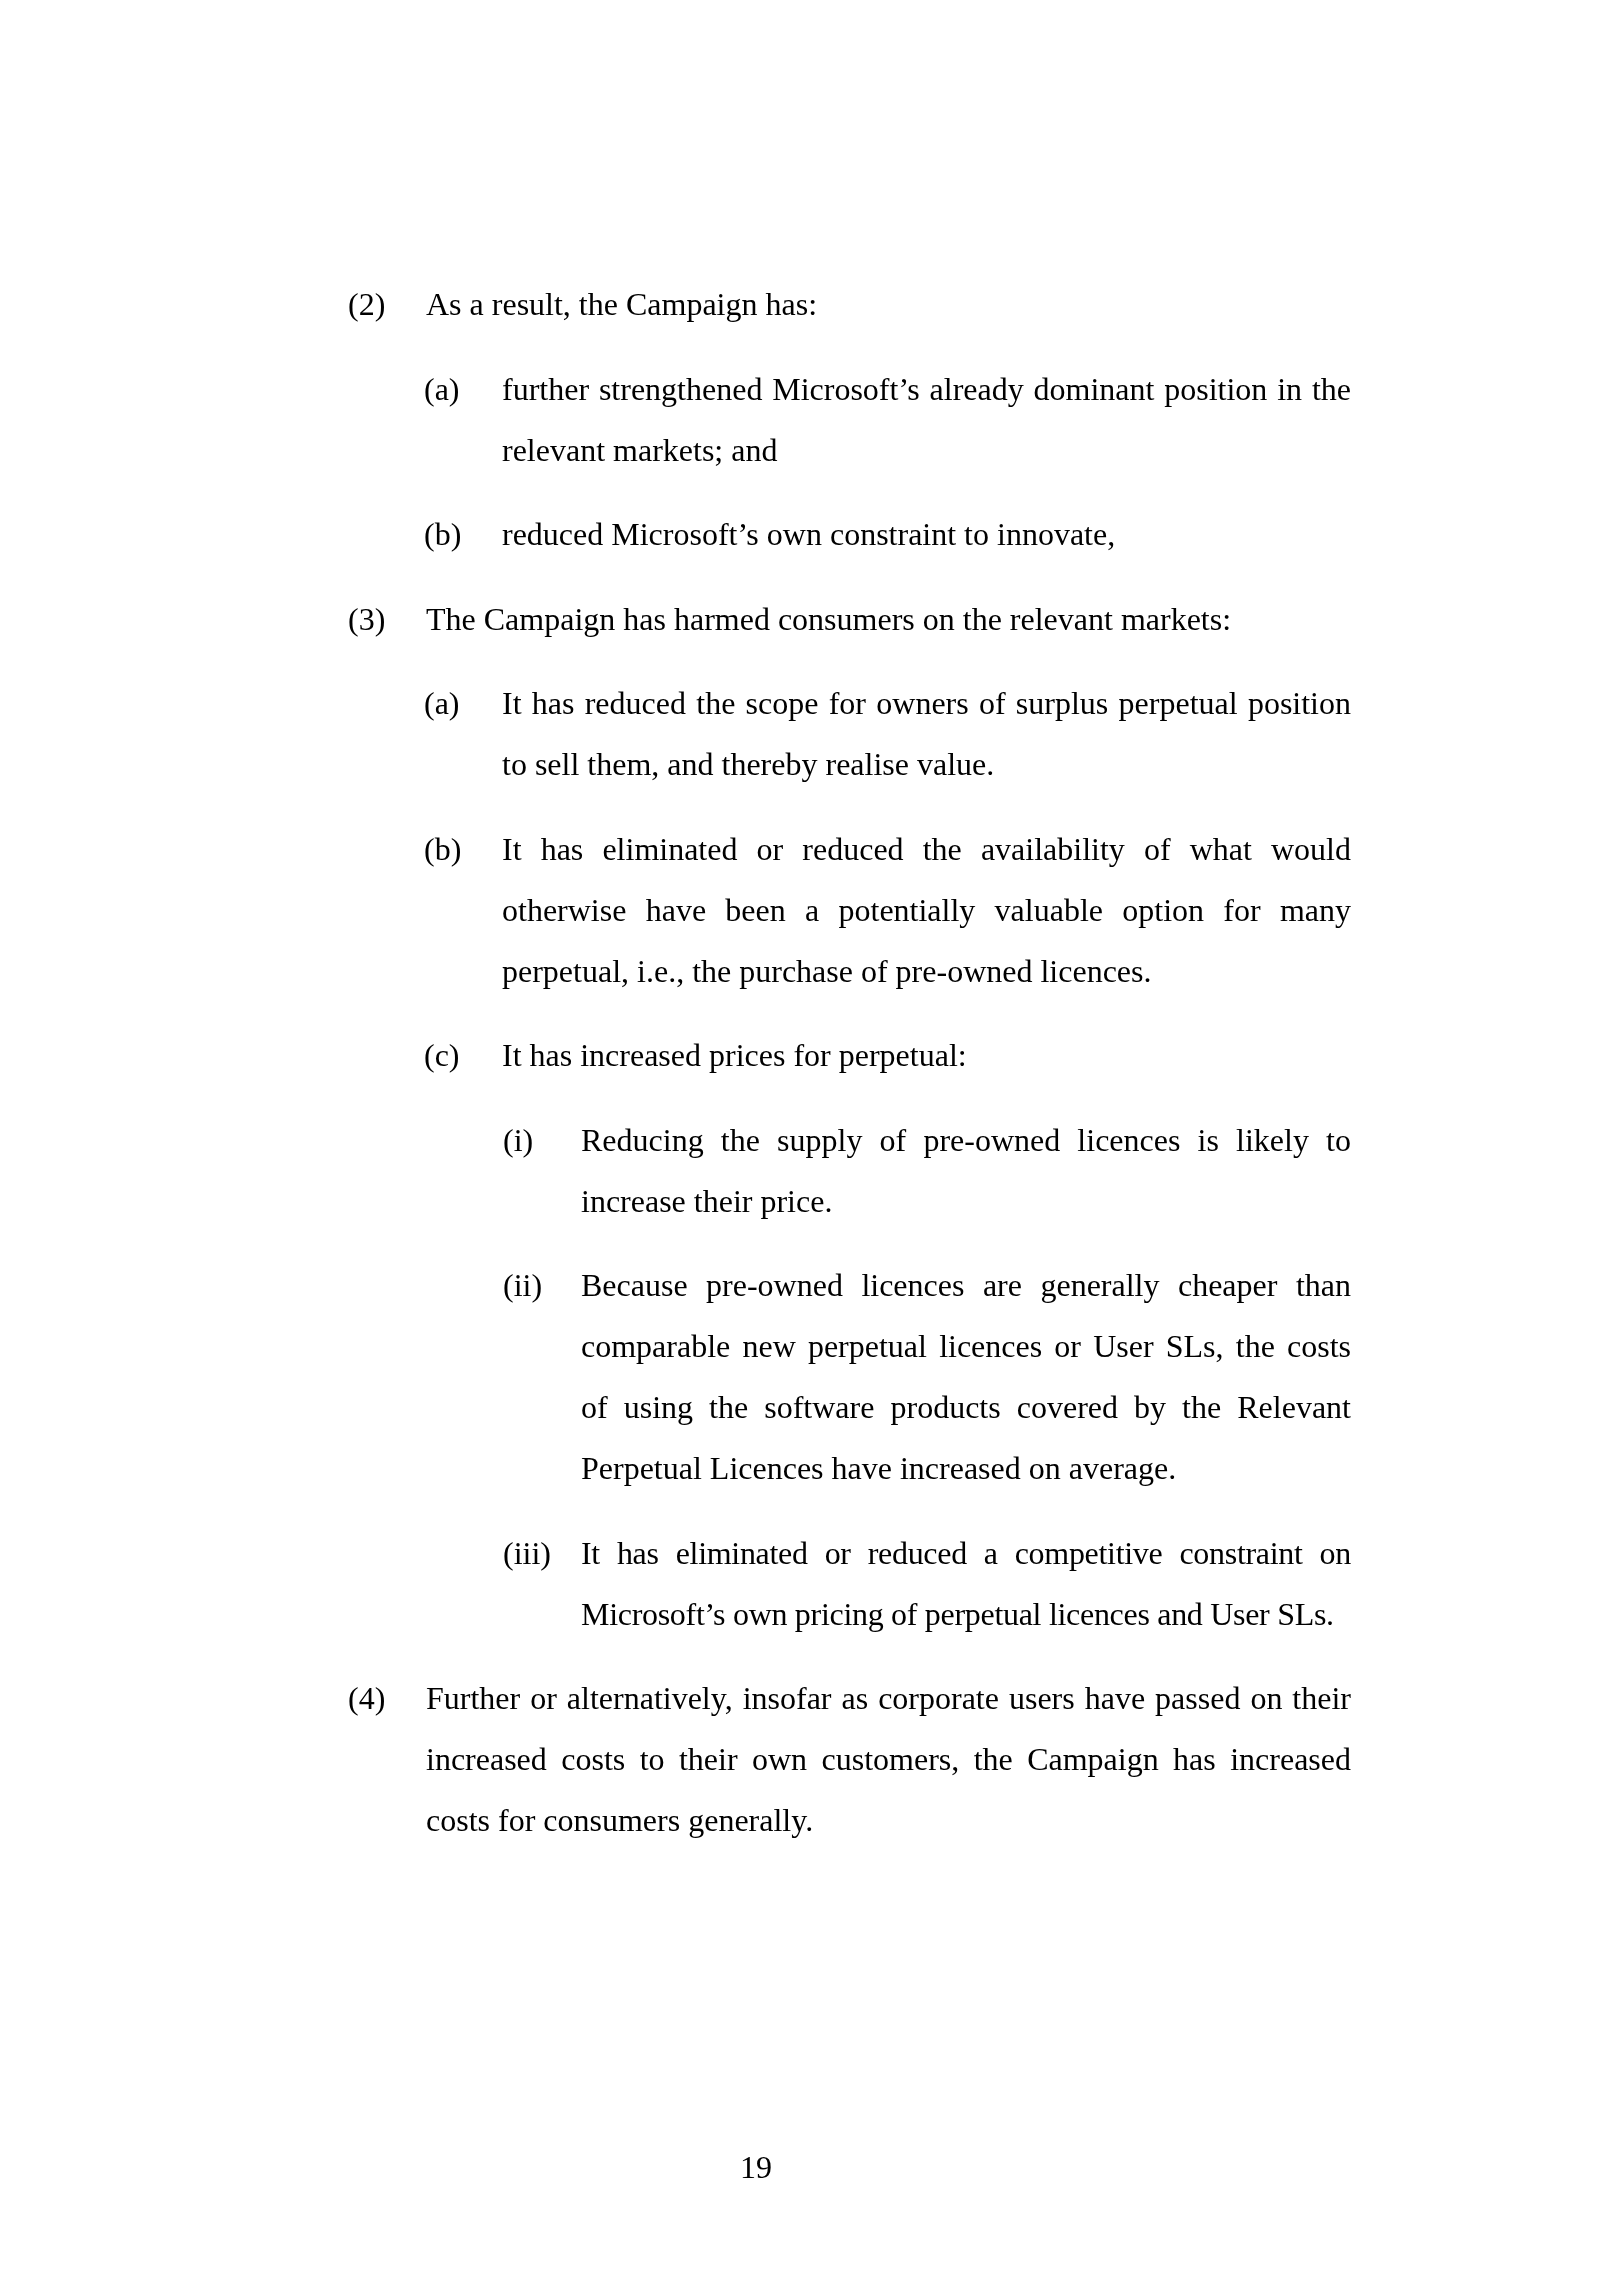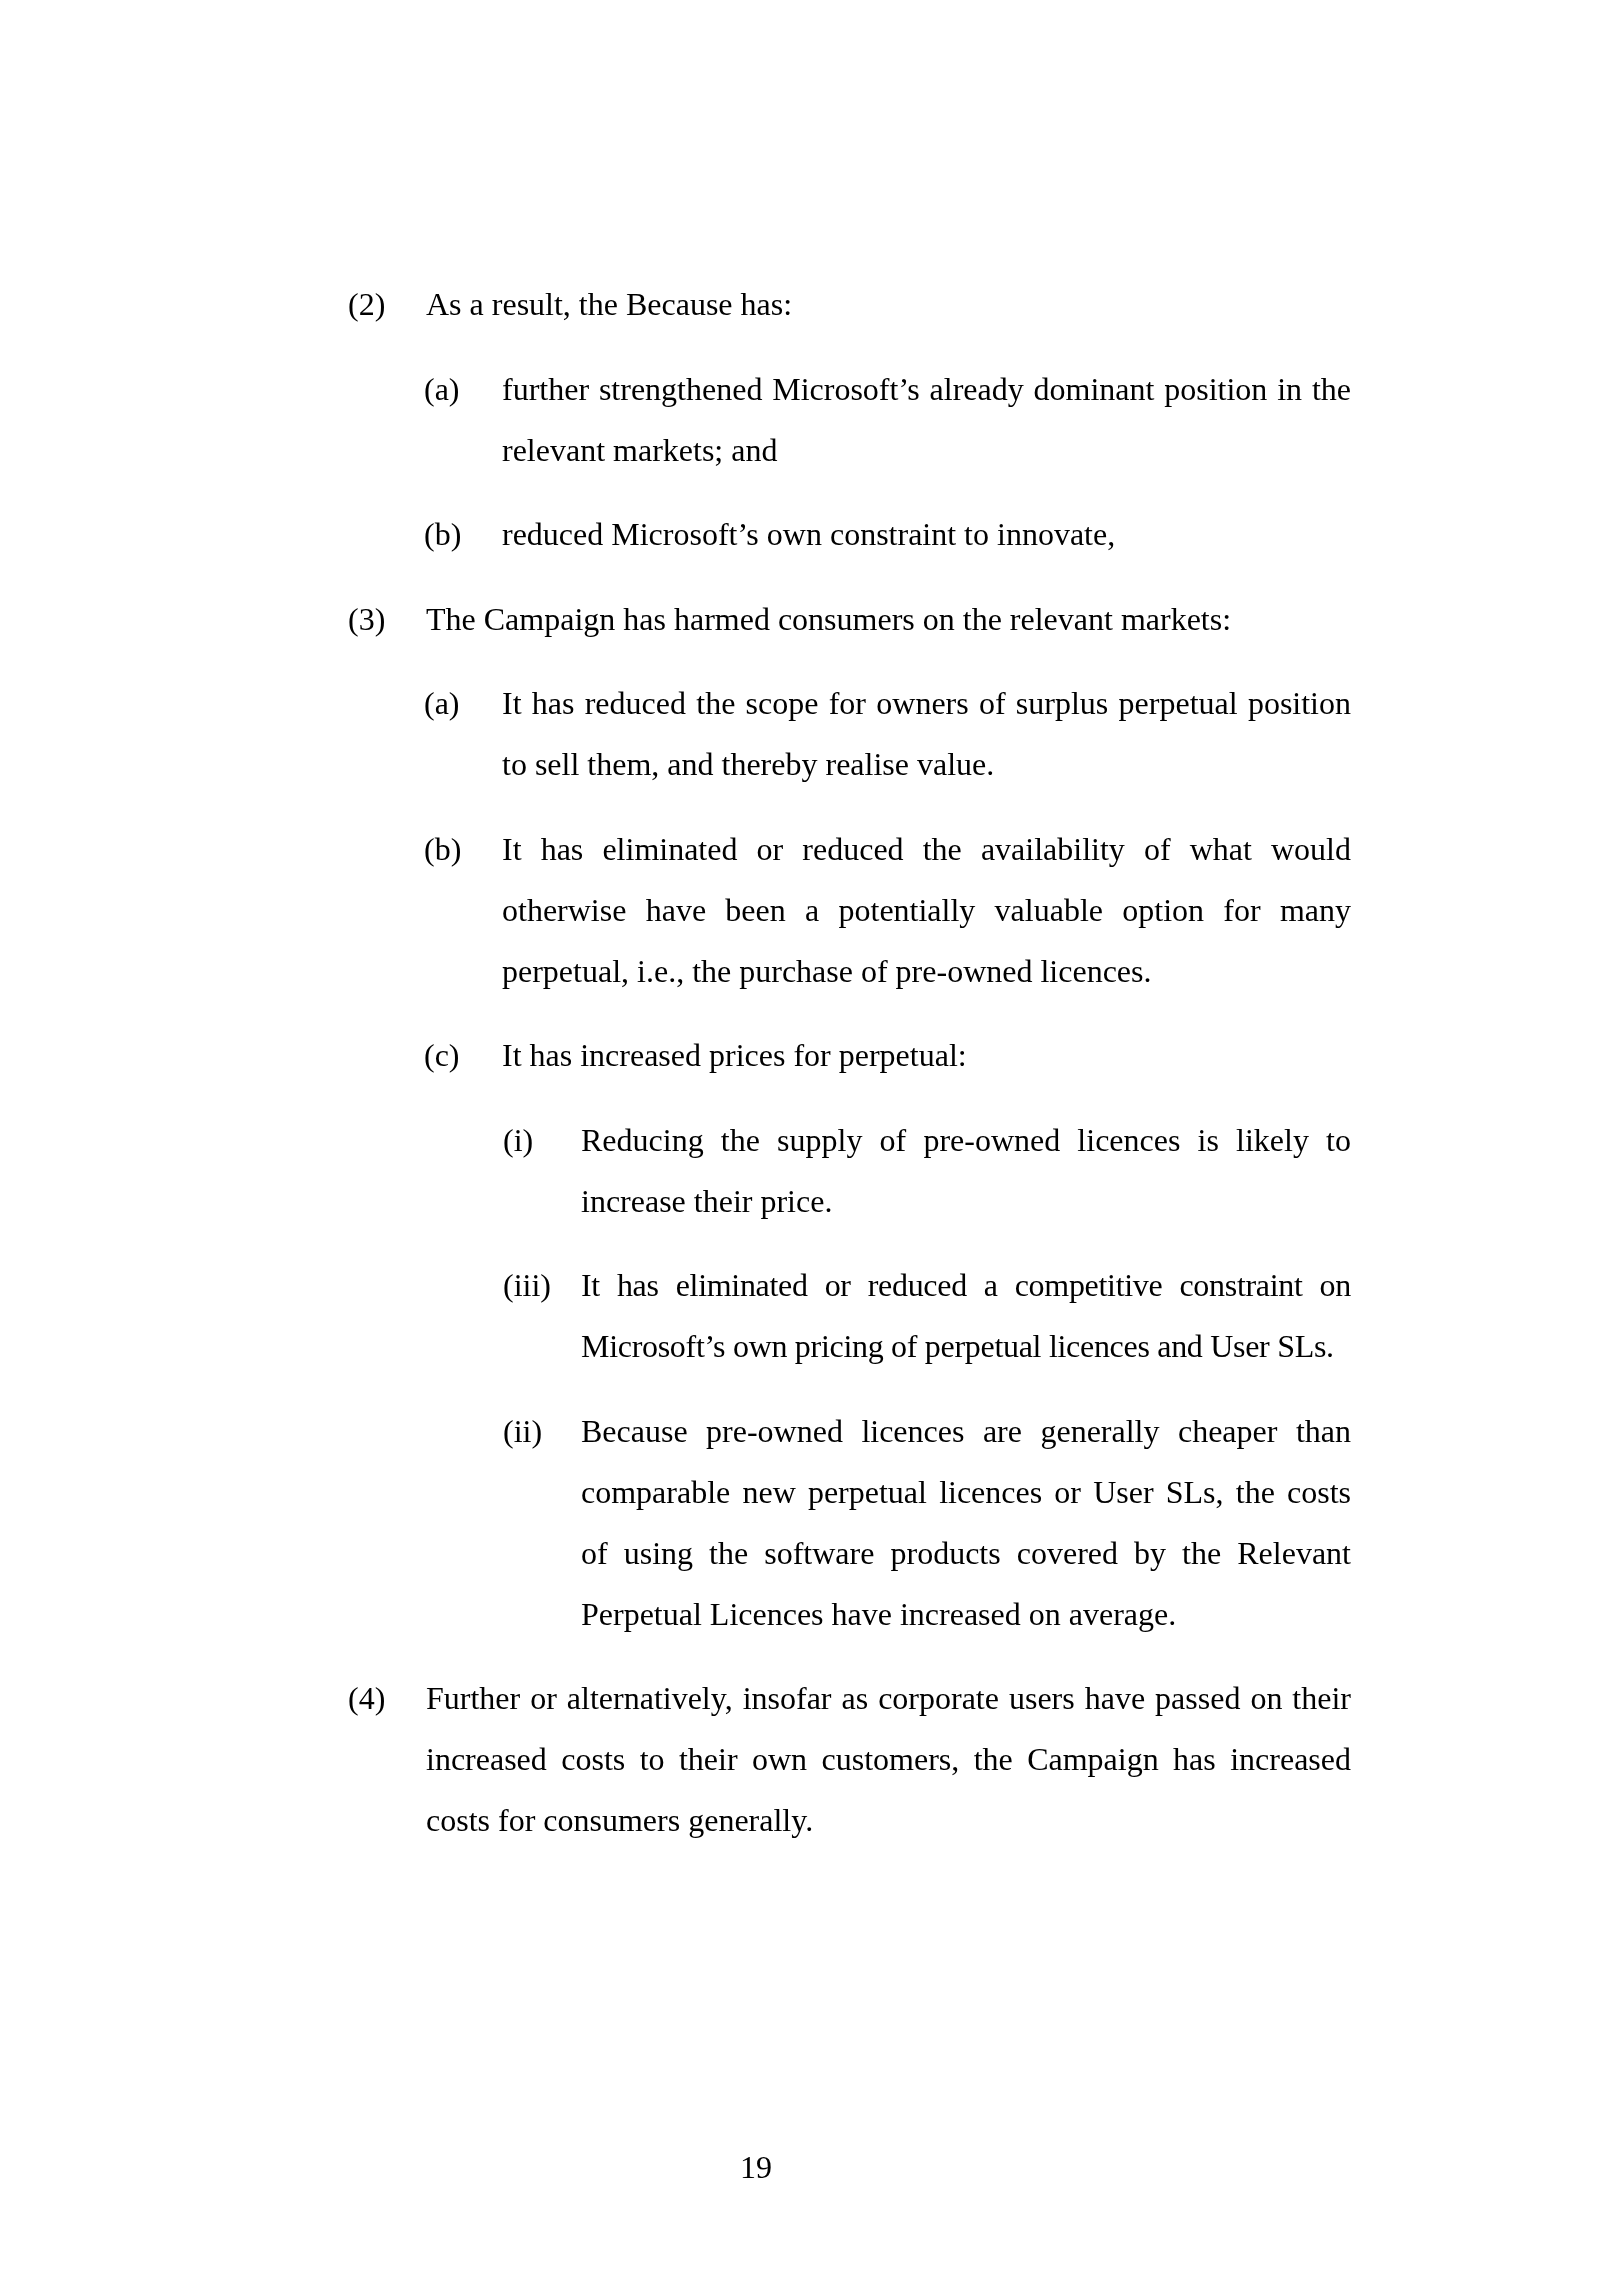--- a/index.html
+++ b/index.html
@@ -52,21 +52,21 @@
     line-height: 61px;
   }
 </style>
 </head>
 <body>
 
 <div class="page">
   <div class="doc">
       <div class="para level-1">
         <span class="label">(2)</span>
-        <span class="body">As a result, the Because has:</span>
+        <span class="body">As a result, the Campaign has:</span>
       </div>
       <div class="para level-2">
         <span class="label">(a)</span>
         <span class="body">further strengthened Microsoft’s already dominant position in the relevant markets; and</span>
       </div>
       <div class="para level-2">
         <span class="label">(b)</span>
         <span class="body">reduced Microsoft’s own constraint to innovate,</span>
       </div>
       <div class="para level-1">
@@ -82,27 +82,27 @@
         <span class="body">It has eliminated or reduced the availability of what would otherwise have been a potentially valuable option for many perpetual, i.e., the purchase of pre-owned licences.</span>
       </div>
       <div class="para level-2">
         <span class="label">(c)</span>
         <span class="body">It has increased prices for perpetual:</span>
       </div>
       <div class="para level-3">
         <span class="label">(i)</span>
         <span class="body">Reducing the supply of pre-owned licences is likely to increase their price.</span>
       </div>
+      <div class="para level-3">
+        <span class="label">(ii)</span>
+        <span class="body">Because pre-owned licences are generally cheaper than comparable new perpetual licences or User SLs, the costs of using the software products covered by the Relevant Perpetual Licences have increased on average.</span>
+      </div>
       <div class="para level-3 compress">
         <span class="label">(iii)</span>
         <span class="body">It has eliminated or reduced a competitive constraint on Microsoft’s own pricing of perpetual licences and User SLs.</span>
-      </div>
-      <div class="para level-3">
-        <span class="label">(ii)</span>
-        <span class="body">Because pre-owned licences are generally cheaper than comparable new perpetual licences or User SLs, the costs of using the software products covered by the Relevant Perpetual Licences have increased on average.</span>
       </div>
       <div class="para level-1">
         <span class="label">(4)</span>
         <span class="body">Further or alternatively, insofar as corporate users have passed on their increased costs to their own customers, the Campaign has increased costs for consumers generally.</span>
       </div>
     </div>
   <div class="page-number">19</div>
 </div>
 
 

